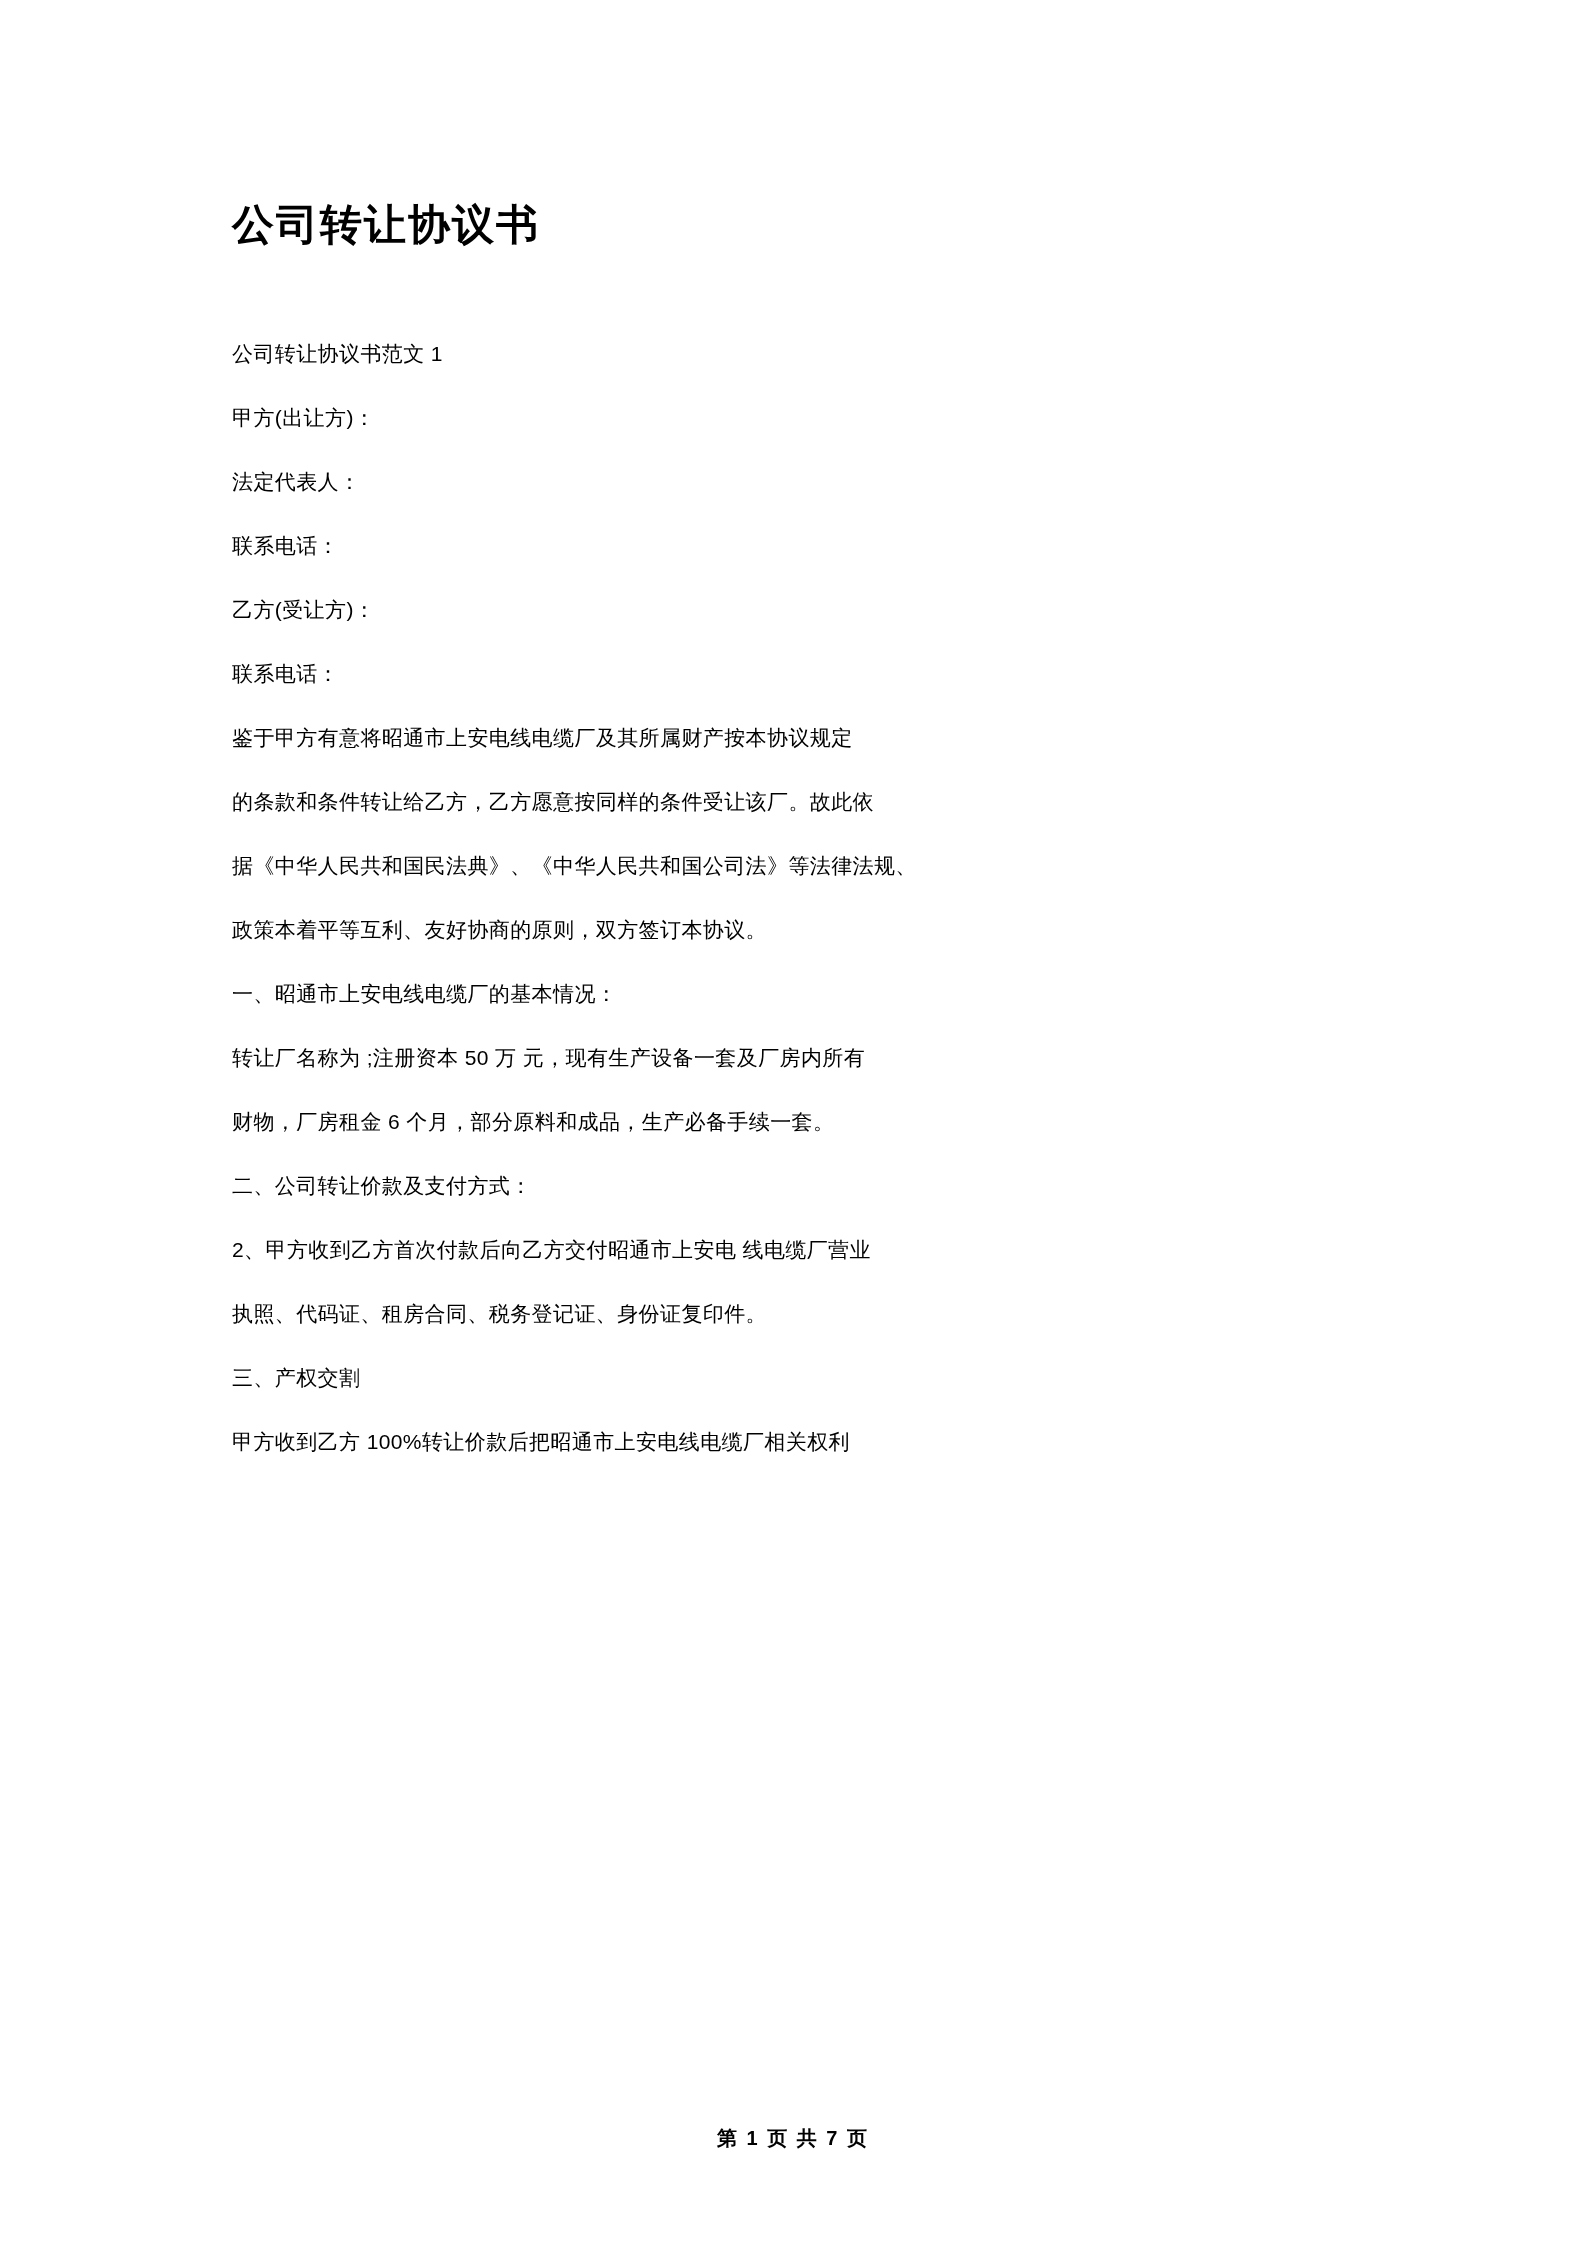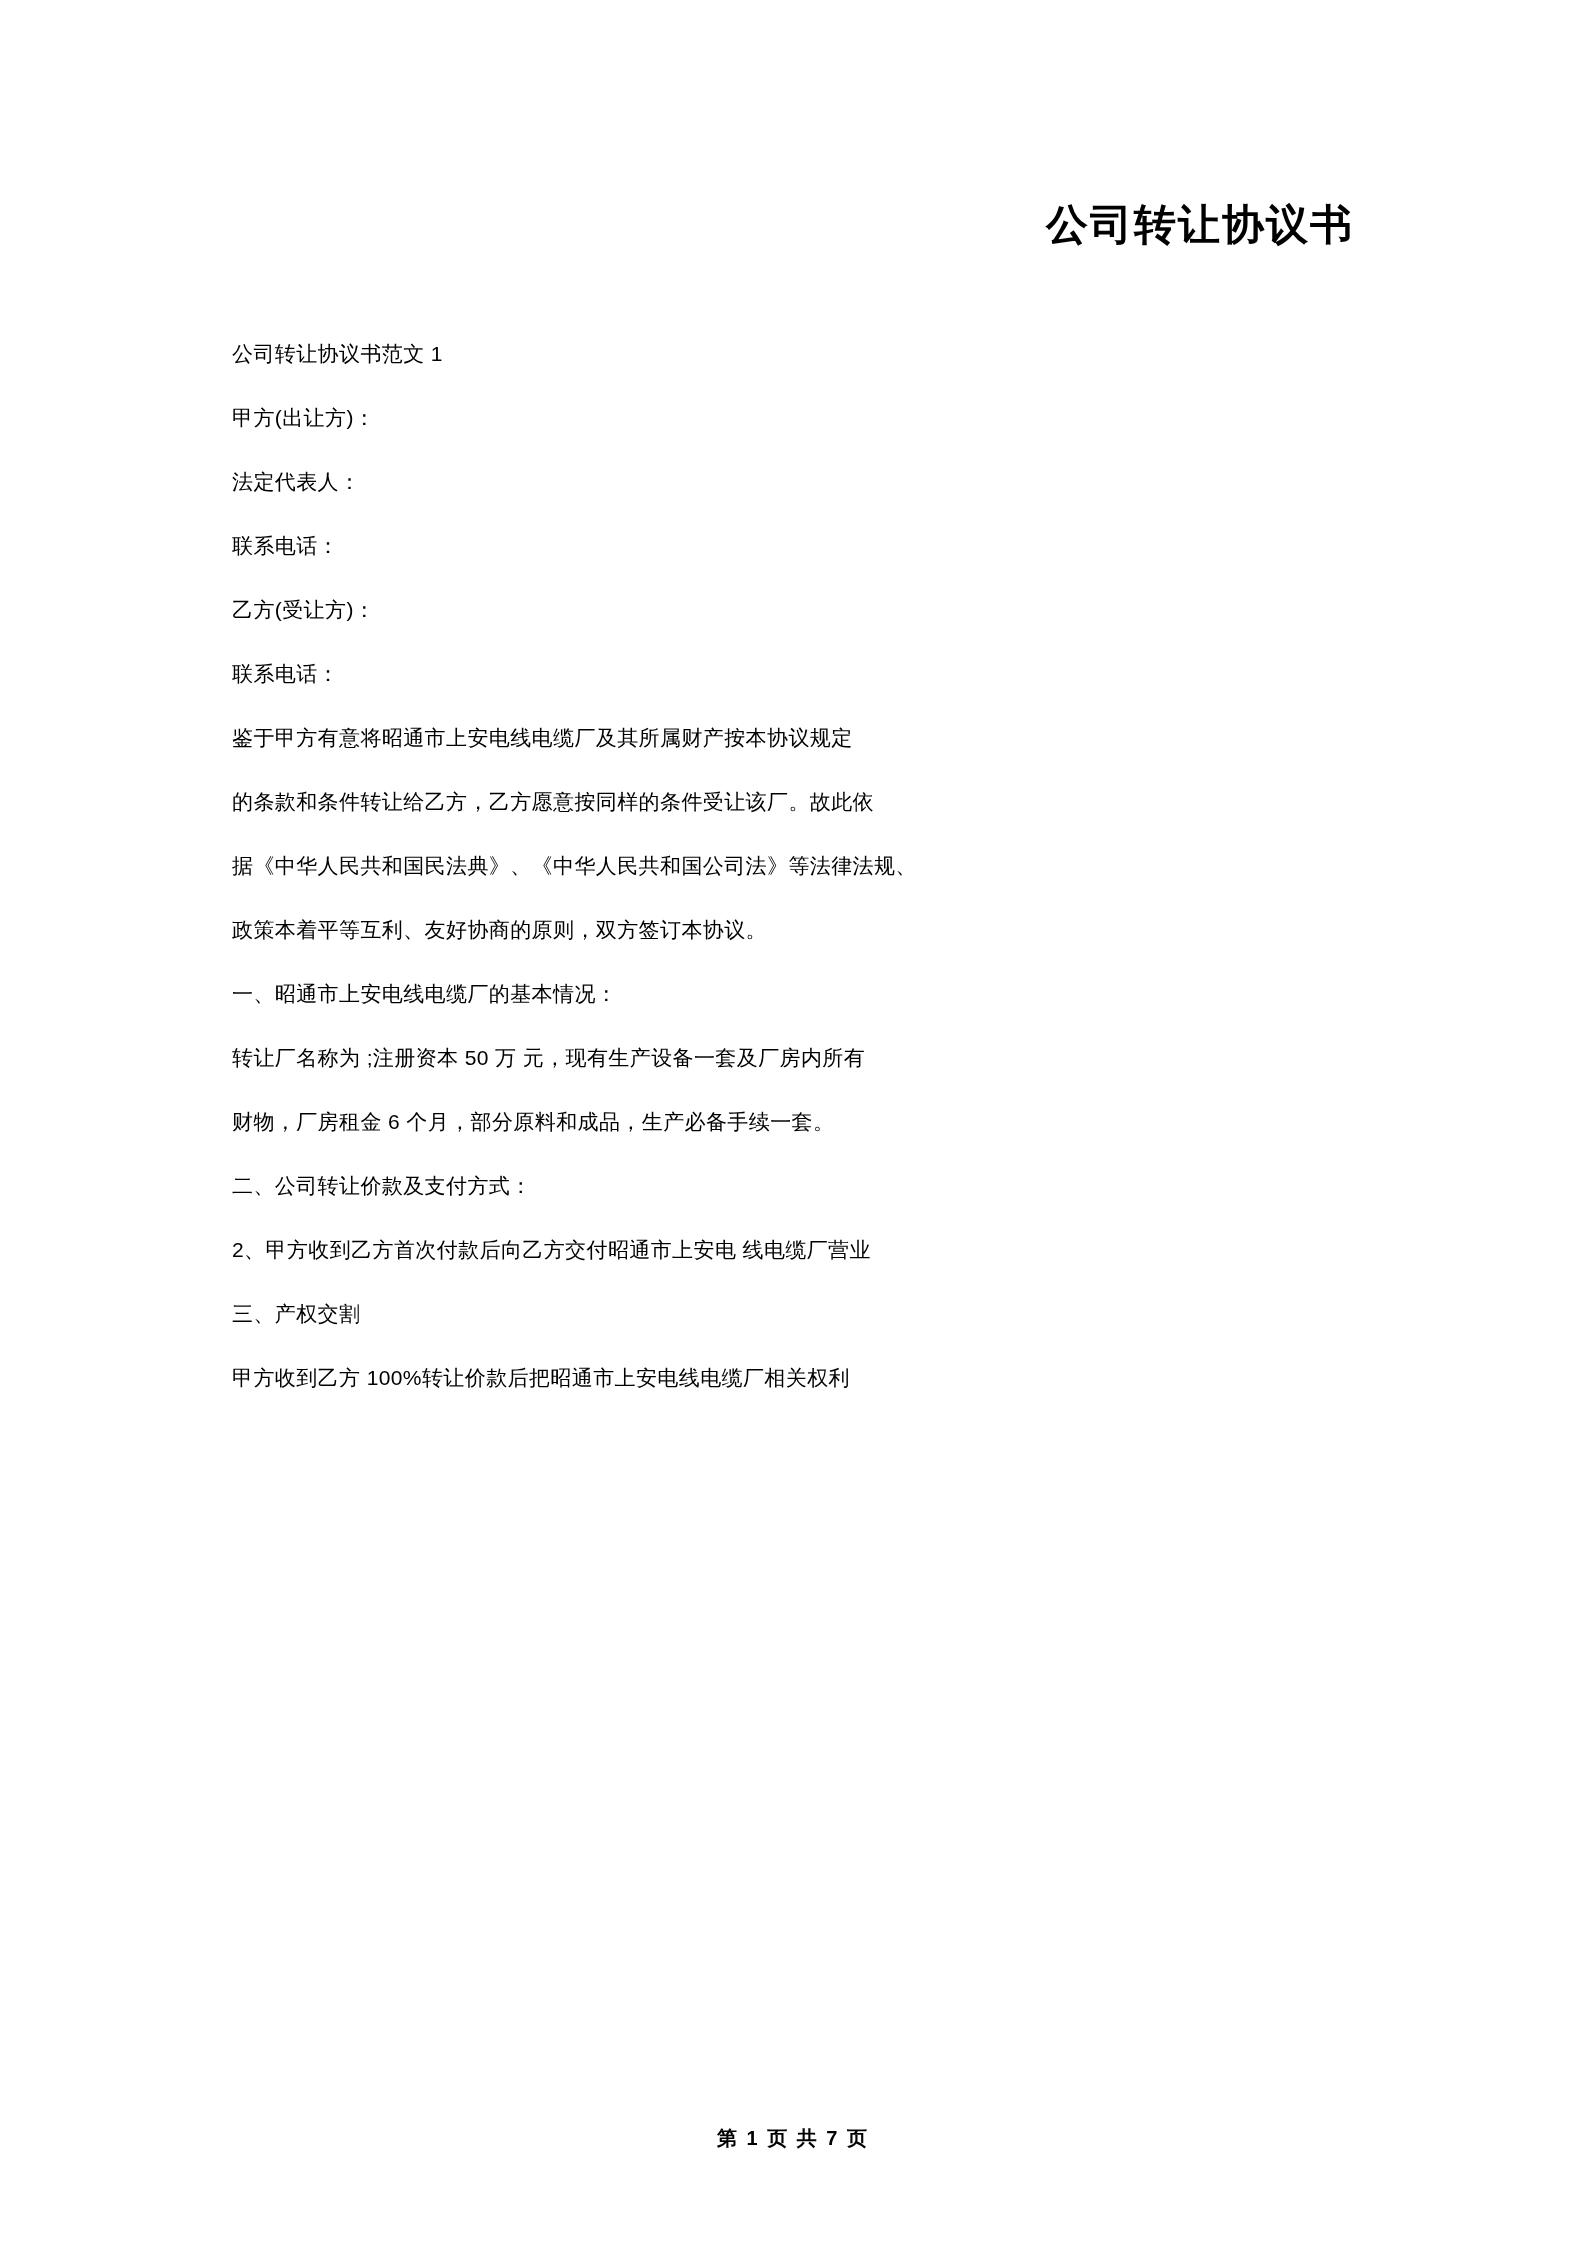--- a/index.html
+++ b/index.html
@@ -23,21 +23,21 @@
   .content {
     position: absolute;
     left: 232px;
     top: 0;
     width: 1122px;
     height: 2244px;
   }
   .doc-title {
     font-size: 42px;
     font-weight: bold;
-    text-align: right;
+    text-align: left;
     letter-spacing: 2px;
     margin: 0;
     padding-top: 200px;
     line-height: 1.2;
   }
   .body-block {
     margin-top: 72px;
   }
   
   .line {
@@ -75,18 +75,19 @@
       <div class="line">联系电话：</div>
       <div class="line">鉴于甲方有意将昭通市上安电线电缆厂及其所属财产按本协议规定</div>
       <div class="line">的条款和条件转让给乙方，乙方愿意按同样的条件受让该厂。故此依</div>
       <div class="line">据《中华人民共和国民法典》、《中华人民共和国公司法》等法律法规、</div>
       <div class="line">政策本着平等互利、友好协商的原则，双方签订本协议。</div>
       <div class="line bold">一、昭通市上安电线电缆厂的基本情况：</div>
       <div class="line">转让厂名称为 ;注册资本 50 万 元，现有生产设备一套及厂房内所有</div>
       <div class="line">财物，厂房租金 6 个月，部分原料和成品，生产必备手续一套。</div>
       <div class="line bold">二、公司转让价款及支付方式：</div>
       <div class="line">2、甲方收到乙方首次付款后向乙方交付昭通市上安电 线电缆厂营业</div>
+      <div class="line">执照、代码证、租房合同、税务登记证、身份证复印件。</div>
       <div class="line bold">三、产权交割</div>
       <div class="line">甲方收到乙方 100%转让价款后把昭通市上安电线电缆厂相关权利</div>
     </div>
   </div>
   <div class="footer">第 1 页 共 7 页</div>
 </div>
 
 </body></html>

